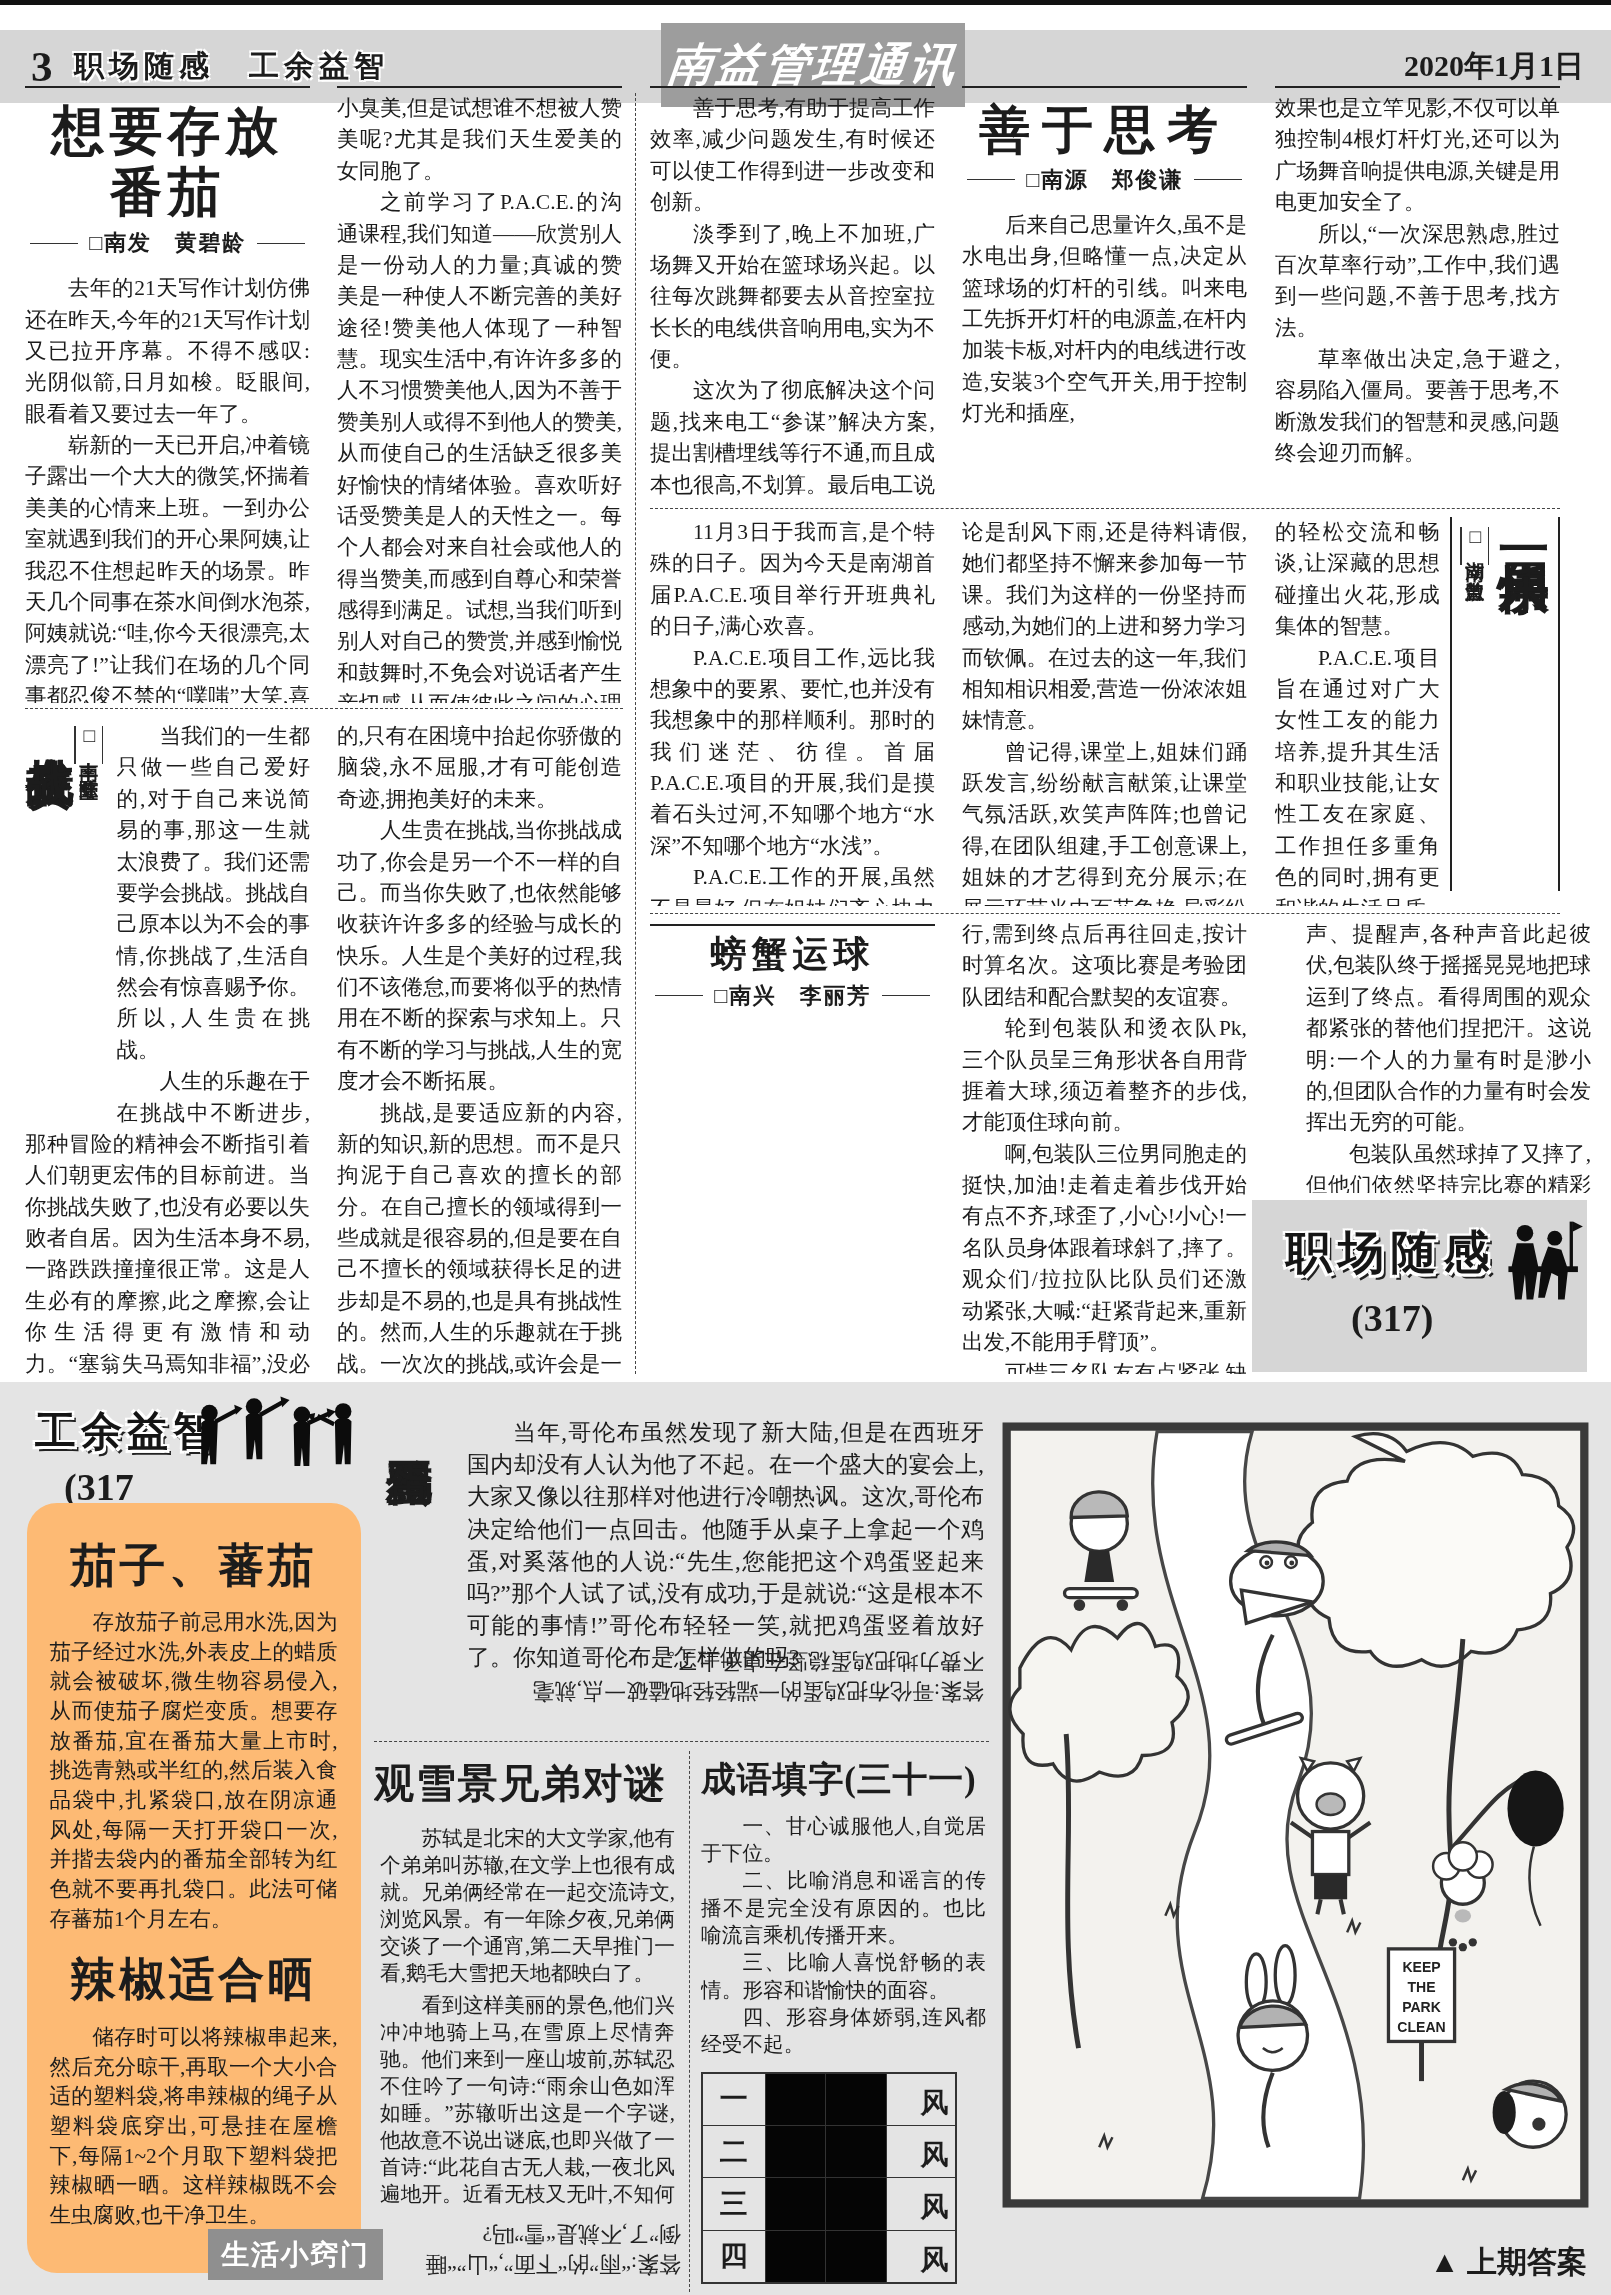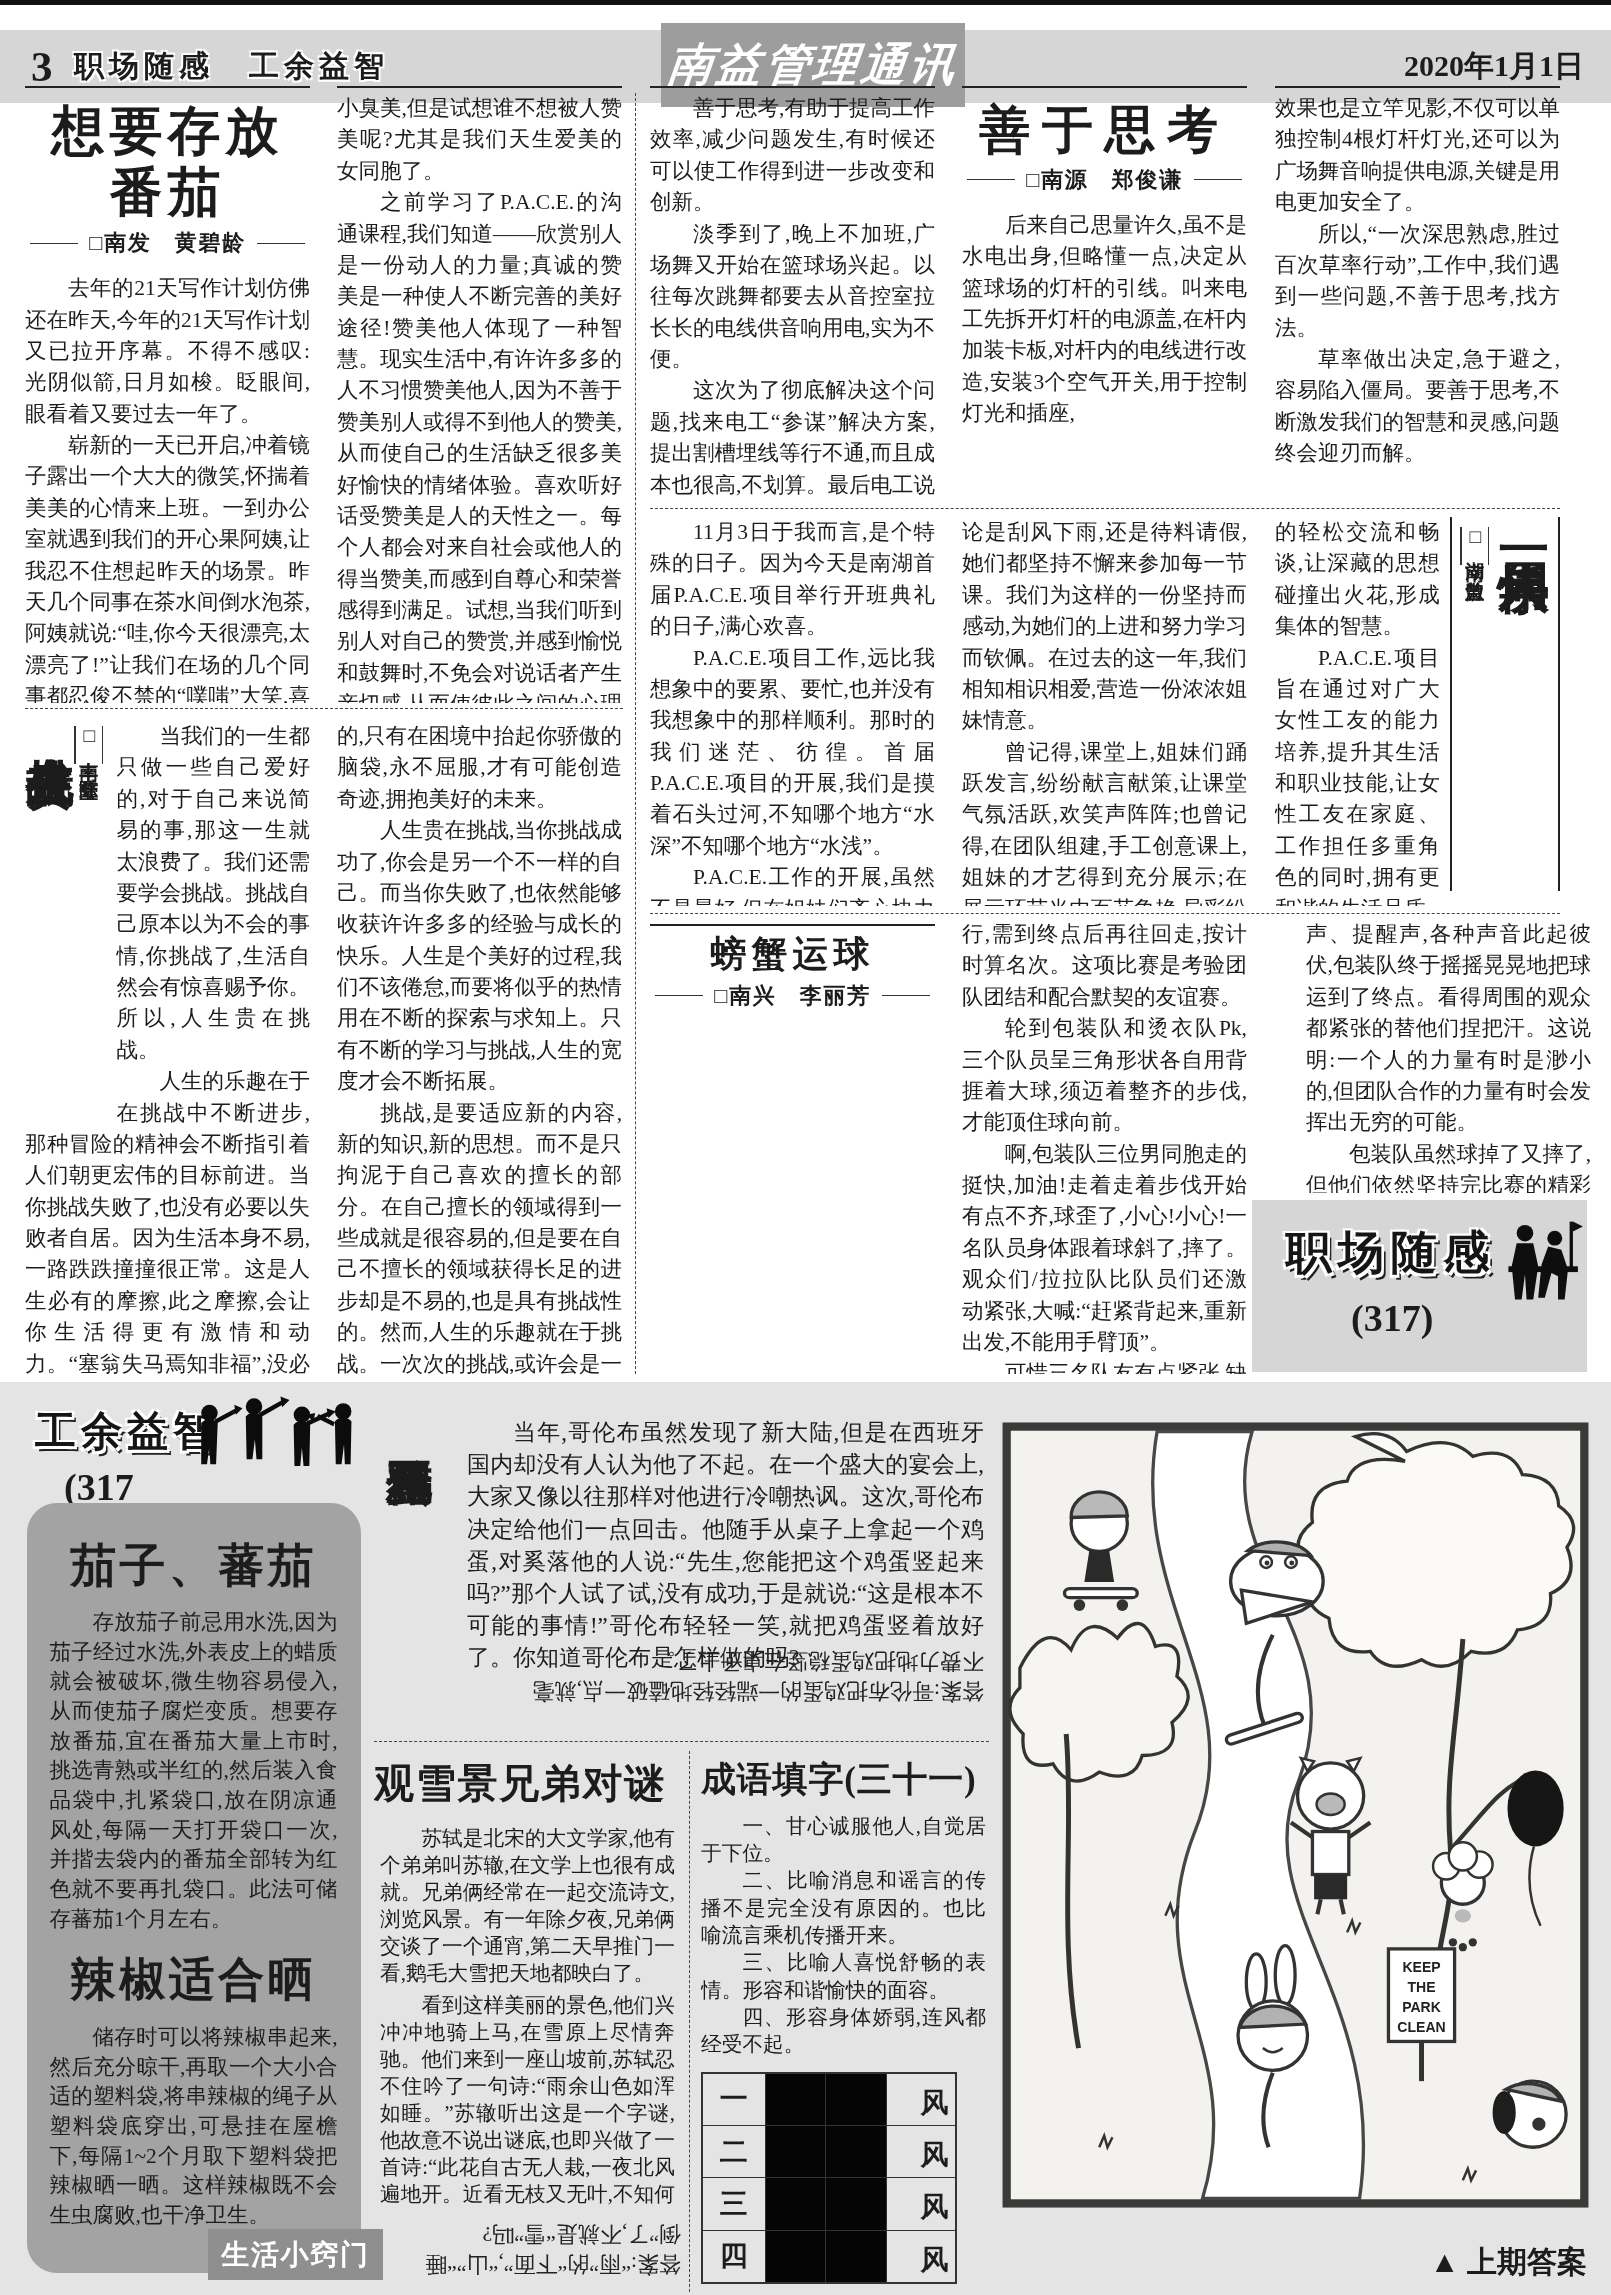--- a/index.html
+++ b/index.html
@@ -36,21 +36,21 @@
   
   .bubble{font-family:"Liberation Sans","DejaVu Sans",sans-serif;font-weight:900;color:#151515;
      text-shadow:-2.5px -2.5px 0 #fff,2.5px -2.5px 0 #fff,-2.5px 2.5px 0 #fff,2.5px 2.5px 0 #fff,4.1px 5px 0 #222;}
   #wp-badge{left:1252px;top:1200px;width:335px;height:172px;background:#d6d6d6;}
   #wp-badge .bubble{position:absolute;left:21.5px;top:21.5px;font-size:46px;letter-spacing:6.6px;padding-left:12px;}
   #wp-badge .num{position:absolute;left:99px;top:96px;font-size:38px;font-weight:bold;}
   
   #bottom-bg{left:0;top:1382px;width:1612px;height:913px;background:#e4e4e4;}
   #pz-badge-title{left:35px;top:1404px;font-size:41px;letter-spacing:5px;}
   #pz-badge-num{left:64px;top:1465px;font-size:38px;font-weight:bold;}
-  #tips-panel{left:26.5px;top:1503px;width:334px;height:770px;background:#a3a3a3;border-radius:30px;overflow:hidden;}
+  #tips-panel{left:26.5px;top:1503px;width:334px;height:770px;background:#fdba74;border-radius:30px;overflow:hidden;}
   #tips-panel .inner{padding:16.5px 23px 0 23px;}
   .tip-title{font-size:46px;font-weight:900;text-align:center;letter-spacing:3.3px;margin:15px 0 11.6px 0;}
   .tip-text{font-size:21.5px;line-height:1.38;text-align:justify;text-indent:2em;margin:0;}
   #tips-label{left:208px;top:2229px;background:#8f8f8f;color:#fff;font-weight:bold;font-size:28px;
       padding:6.6px 13.2px;letter-spacing:1.7px;}
   
   #columbus{left:374px;top:1399px;width:615px;height:337px;overflow:hidden;}
   #columbus .vtitle{position:absolute;left:11.6px;top:25px;font-size:46px;height:306px;}
   #columbus .ctext{position:absolute;left:93px;top:18px;width:517px;}
   #columbus .ctext p{margin:0;font-size:23px;line-height:1.4;text-align:justify;text-indent:2em;}

